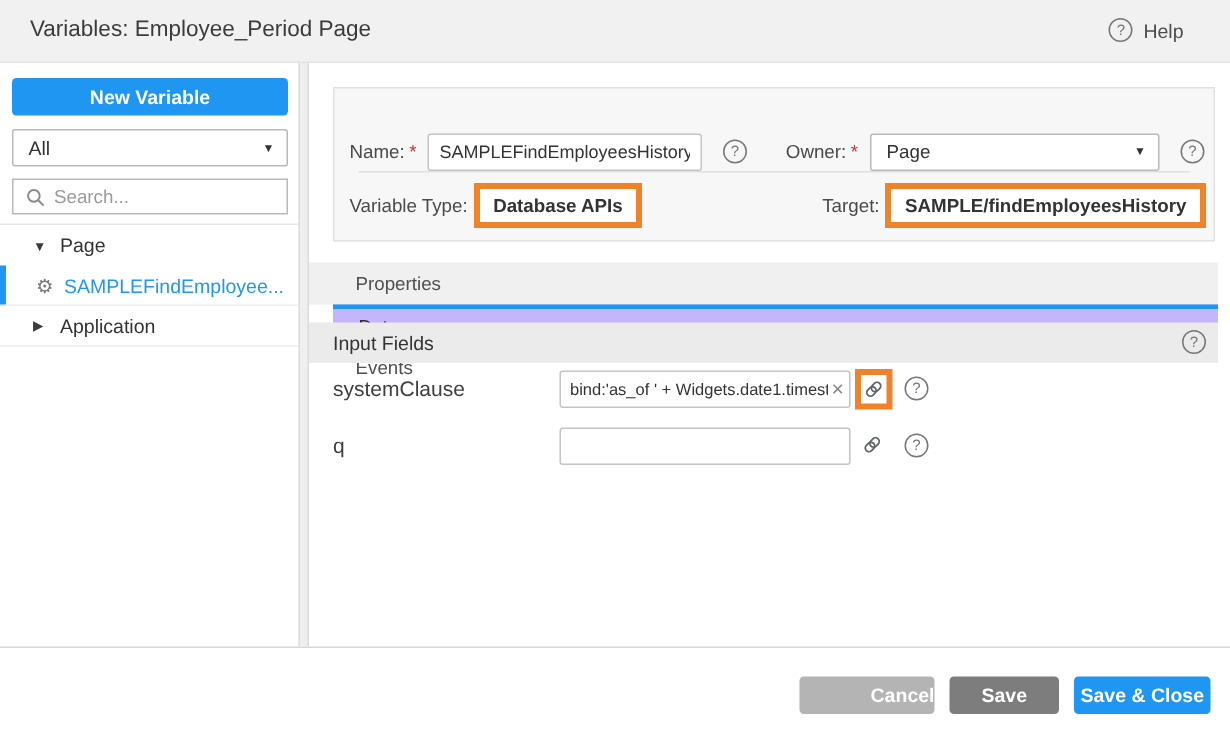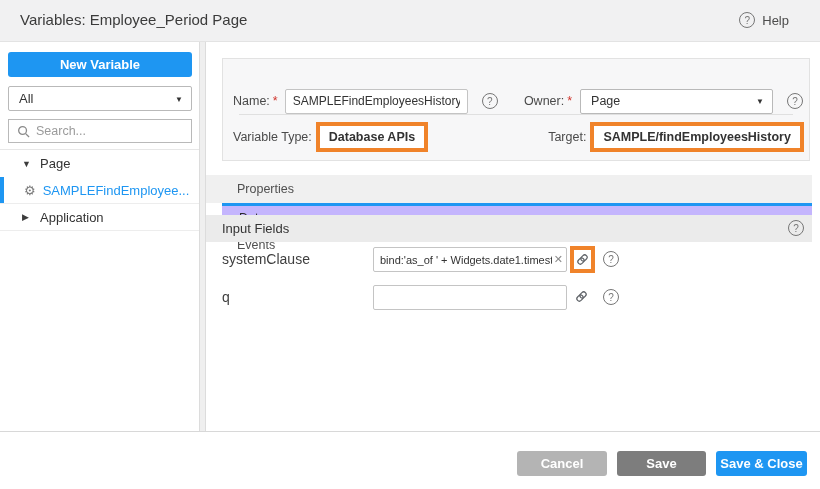--- a/index.html
+++ b/index.html
@@ -76,22 +76,22 @@
   .field { position:absolute; left:167px; top:1px; width:194px; height:25px; border:1px solid #c4c4c4; border-radius:2px; background:#fff; display:flex; align-items:center; padding:0 3px 0 6px; }
   .field input { border:none; outline:none; flex:1; min-width:0; font-size:11px; font-family:"Liberation Sans", sans-serif; color:#333; background:transparent; white-space:nowrap; }
   .clear-x { flex:0 0 auto; font-size:11px; color:#8a8a8a; cursor:pointer; padding-left:2px; }
   .link-btn { position:absolute; top:6px; cursor:pointer; display:flex; align-items:center; justify-content:center; }
   .link-hl { position:absolute; left:364px; top:0; width:25px; height:27px; border:4px solid var(--orange); background:#fff; display:flex; align-items:center; justify-content:center; cursor:pointer; }
   .row-help { position:absolute; left:397px; top:5px; cursor:pointer; }
 
   
   .footer { left:0; top:431px; width:820px; height:58px; background:#fff; border-top:1px solid #d8d8d8; display:flex; justify-content:flex-end; align-items:flex-start; gap:10px; padding:19px 13px 0 0; }
   .btn { height:25px; border:none; border-radius:3px; color:#fff; font-size:13px; font-weight:bold; font-family:"Liberation Sans", sans-serif; cursor:pointer; }
-  .btn-cancel { width:90px; background:#b4b4b4; }
-  .btn-save { width:89px; background:#7d7d7d; }
+  .btn-cancel { width:90px; background:#b4b4b4;text-align:right; }
+  .btn-save { width:73px; background:#7d7d7d; }
   .btn-savec { width:91px; background:var(--accent); }
 
   :root { --accent:#1e96f2; --orange:#f0832a; }
 </style>
 </head>
 <body>
 
 <div class="abs header">
   <div class="abs page-title">Variables: Employee_Period Page</div>
   <div class="abs help-link">

